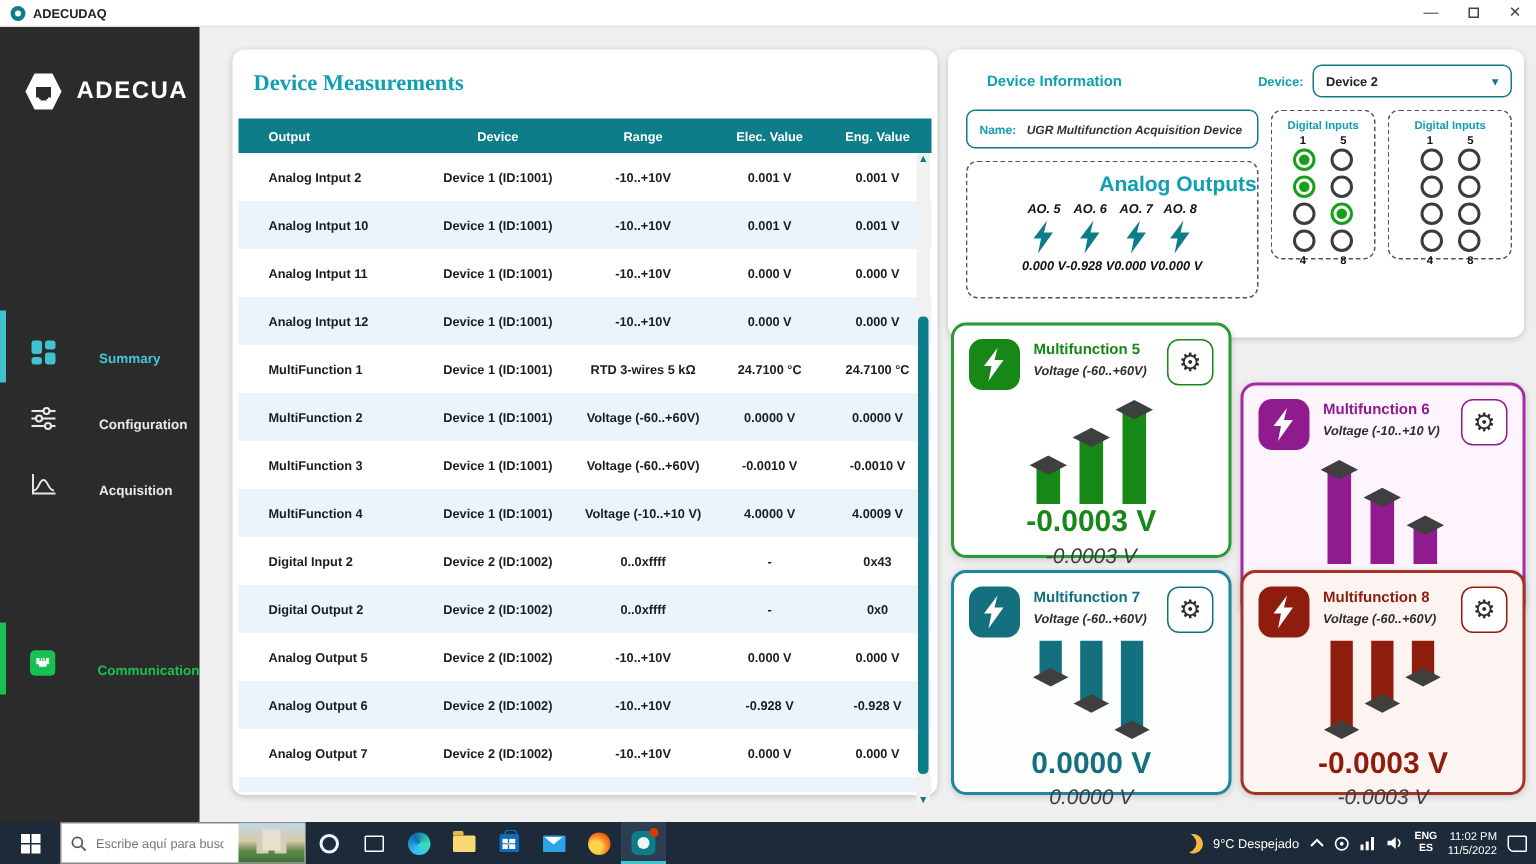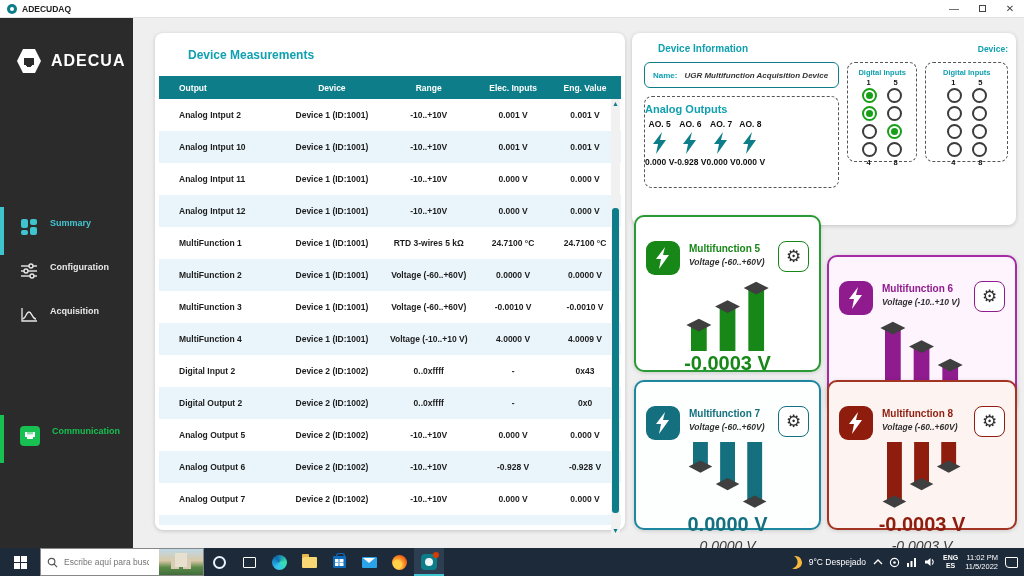--- a/index.html
+++ b/index.html
@@ -13,35 +13,35 @@
   .tb-title { font-size:8.5px; color:#222; font-weight:bold; }
   .tb-controls { margin-left:auto; display:flex; align-items:center; height:100%; }
   .tb-btn { width:28px; height:100%; display:flex; align-items:center; justify-content:center; color:#444; font-size:10px; cursor:default; }
   .tb-max-glyph { width:7px; height:7px; border:1px solid #444; }
 
   
   .sidebar { position:absolute; top:18px; left:0; width:133px; bottom:28px; background:#2b2b2b; z-index:20; }
   .logo { display:flex; align-items:center; gap:7px; padding:28px 0 0 14px; }
   .logo-text { color:#fff; font-size:16px; font-weight:bold; letter-spacing:1px; }
   .menu { position:absolute; top:200px; left:0; right:0; }
-  .menu-item { position:relative; display:flex; align-items:flex-start; gap:12px; height:26px; padding-left:20px; margin-bottom:18px; cursor:pointer; }
+  .menu-item { position:relative; display:flex; align-items:flex-end; gap:28px; height:26px; padding-left:20px; margin-bottom:18px; cursor:pointer; }
   .menu-item .mi-label { font-size:9px; font-weight:bold; color:#e8e8e8; }
   .menu-item.active-teal .mi-label { color:#45c6d3; }
   .menu-item.active-teal::before { content:''; position:absolute; left:0; top:-11px; width:4px; height:48px; background:#3ec3cf; }
   .menu-item.comm { position:absolute; top:208px; left:0; right:0; }
   .menu-item.active-green .mi-label { color:#17c050; }
   .menu-item.active-green::before { content:''; position:absolute; left:0; top:-11px; width:4px; height:48px; background:#17c050; }
 
   
   .main { position:absolute; top:18px; left:133px; right:0; bottom:28px; background:#efefef; }
   .panel { position:absolute; background:#fff; border-radius:8px; box-shadow:0 1px 4px rgba(0,0,0,.18); }
 
   
   .meas { left:22px; top:15px; width:470px; height:497px; }
-  .meas-title { color:#10a0b0; font-size:12px; font-weight:bold; margin:15px 0 14px 33px; }
+  .meas-title { color:#10a0b0; font-size:15px; font-weight:bold; margin:15px 0 14px 14px;font-family:Liberation Serif, serif; }
   .table-wrap { position:relative; margin:0 4px; }
   .thead { display:grid; grid-template-columns:1.35fr 1.05fr 1.05fr .78fr .78fr; background:#0e7d8a; height:23px; align-items:center; }
   .thead span { color:#fff; font-size:8.5px; font-weight:bold; text-align:center; }
   .thead span:first-child { text-align:left; padding-left:20px; }
   .mrows { position:relative; }
   .mrow { display:grid; grid-template-columns:1.35fr 1.05fr 1.05fr .78fr .78fr; height:32px; align-items:center; background:#fff; }
   .mrow:nth-of-type(even) { background:#e9f5fb; }
   .mrow span { font-size:8.5px; font-weight:bold; color:#1c1c1c; text-align:center; }
   .mrow span:first-child { text-align:left; padding-left:20px; }
   .mrow-partial { height:10px; background:#e9f5fb; }
@@ -58,37 +58,37 @@
   .dev-sel-label { color:#10a0b0; font-size:8.5px; font-weight:bold; }
   .dev-select { width:133px; height:22px; border:1.5px solid #0e7d8a; border-radius:6px; display:flex; align-items:center; padding:0 8px; cursor:pointer; background:#fff; }
   .dev-select .sel-text { font-size:8.5px; font-weight:bold; color:#222; }
   .dev-select .chev { margin-left:auto; color:#0e7d8a; font-size:9px; }
   .dev-body { display:flex; margin-top:8px; gap:8px; }
   .dev-left { width:196px; }
   .name-box { height:26px; border:1.5px solid #0e7d8a; border-radius:6px; display:flex; align-items:center; padding:0 8px; gap:7px; background:#fff; }
   .name-label { color:#10a0b0; font-size:8px; font-weight:bold; }
   .name-value { font-size:8px; font-style:italic; font-weight:bold; color:#333; white-space:nowrap; }
   .ao-box { margin-top:8px; height:92px; border:1.5px dashed #555; border-radius:8px; padding-top:6px; }
-  .ao-title { text-align:left; color:#10a0b0; font-size:11px; font-weight:bold; }
-  .ao-cols { display:flex; justify-content:flex-start; margin-top:4px; }
+  .ao-title { text-align:right; color:#10a0b0; font-size:14px; font-weight:bold; }
+  .ao-cols { display:flex; justify-content:center; margin-top:4px;font-style:italic; }
   .ao-col { display:flex; flex-direction:column; align-items:center; gap:3px; }
   .ao-label { font-size:8.5px; font-weight:bold; color:#111; }
   .ao-value { font-size:8.5px; font-weight:bold; color:#111; }
   .dio-box { width:71px; height:100px; border:1.5px dashed #555; border-radius:8px; padding-top:5px; display:flex; flex-direction:column; align-items:center; }
   .dio-box.outputs { width:83px; }
   .dio-title { color:#10a0b0; font-size:7.5px; font-weight:bold; white-space:nowrap; }
   .dio-nums { display:grid; grid-template-columns:17px 17px; column-gap:10px; justify-content:center; margin-top:1px; }
   .dio-nums span { font-size:7.5px; font-weight:bold; color:#111; text-align:center; }
   .led-grid { display:grid; grid-template-rows:repeat(4,15px); grid-auto-flow:column; column-gap:10px; row-gap:3px; margin-top:1px; }
   .led { width:15px; height:15px; border:2px solid #3c3c3c; border-radius:50%; background:#fff; }
   .led[data-state="on"] { border-color:#17a017; }
   .led[data-state="on"]::after { content:''; display:block; width:7px; height:7px; margin:2px; border-radius:50%; background:#17a017; }
 
   
-  .mf { position:absolute; border-radius:10px; border:2px solid; padding:24px 10px; background:var(--bg); box-shadow:0 1px 4px rgba(0,0,0,.15); }
+  .mf { position:absolute; border-radius:10px; border:2px solid; padding:9px 10px; background:var(--bg); box-shadow:0 1px 4px rgba(0,0,0,.15); }
   .mf5 { left:501px; top:197px; width:187px; height:157px; }
   .mf6 { left:694px; top:197px; width:190px; height:157px; }
   .mf7 { left:501px; top:362px; width:187px; height:150px; }
   .mf8 { left:694px; top:362px; width:190px; height:150px; }
   .mf-green  { --ac:#178717; --bg:#ffffff; border-color:#2a9a35; }
   .mf-purple { --ac:#8f1b8f; --bg:#fdf4fd; border-color:#a62ca6;margin-top:40px; }
   .mf-teal   { --ac:#14707e; --bg:#fdffff; border-color:#1d86a0; }
   .mf-red    { --ac:#8e1d0e; --bg:#fdf3f0; border-color:#a33322; }
   .mf-head { display:flex; align-items:flex-start; }
   .mf-bolt { width:34px; height:34px; border-radius:9px; background:var(--ac); display:flex; align-items:center; justify-content:center; flex:none; }
@@ -216,21 +216,21 @@
 
   <div class="main">
 
     <div class="panel meas">
       <div class="meas-title">Device Measurements</div>
       <div class="table-wrap">
         <div class="thead">
           <span>Output</span>
           <span>Device</span>
           <span>Range</span>
-          <span>Elec. Inputs</span>
+          <span>Elec. Value</span>
           <span>Eng. Value</span>
         </div>
         <div class="mrows">
 
             <div class="mrow">
               <span>Analog Intput 2</span>
               <span>Device 1 (ID:1001)</span>
               <span>-10..+10V</span>
               <span>0.001 V</span>
               <span>0.001 V</span>
@@ -341,20 +341,24 @@
           <span class="vs-arrow">▼</span>
         </div>
       </div>
     </div>
 
     <div class="panel dev">
       <div class="dev-head">
         <span class="dev-title">Device Information</span>
         <div class="dev-sel-wrap">
           <span class="dev-sel-label">Device:</span>
+          <div class="dev-select">
+            <span class="sel-text">Device 2</span>
+            <span class="chev">▾</span>
+          </div>
         </div>
       </div>
       <div class="dev-body">
         <div class="dev-left">
           <div class="name-box">
             <span class="name-label">Name:</span>
             <span class="name-value">UGR Multifunction Acquisition Device</span>
           </div>
           <div class="ao-box">
             <div class="ao-title">Analog Outputs</div>

